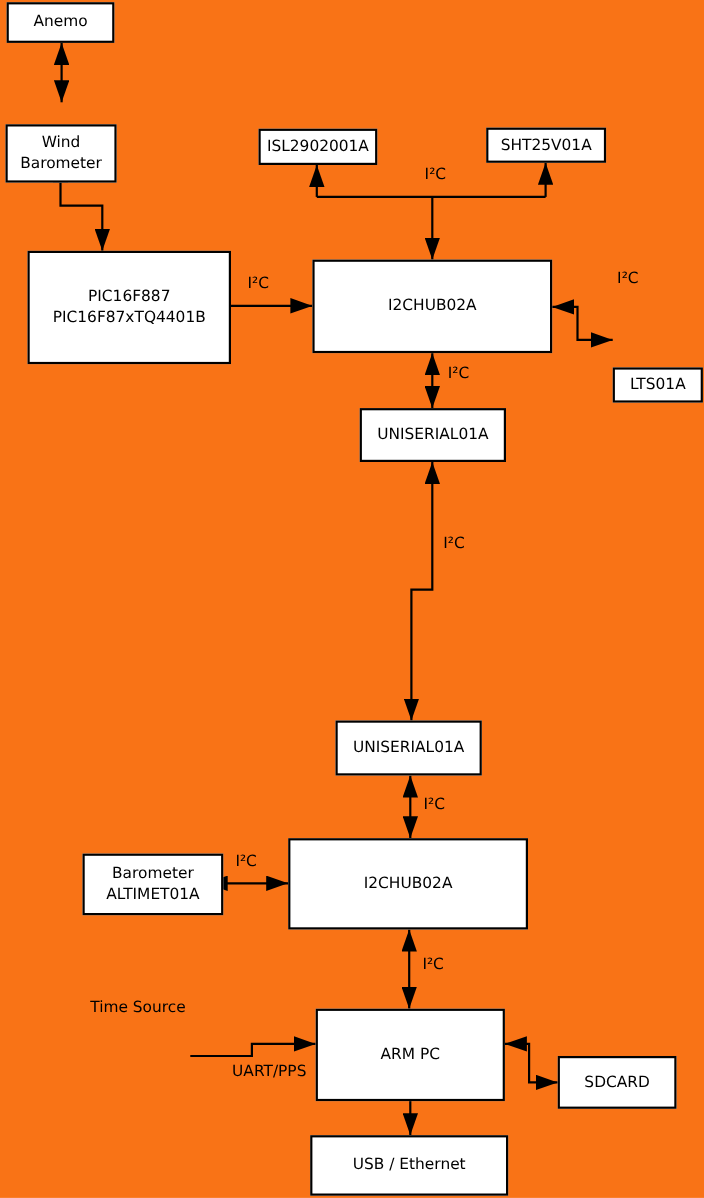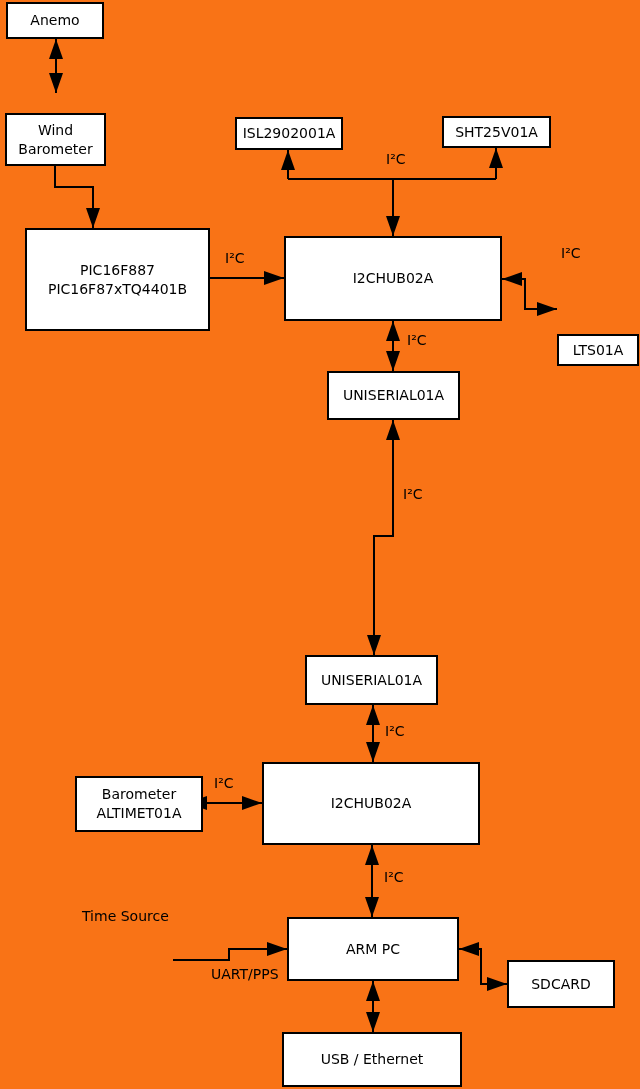--- a/index.html
+++ b/index.html
@@ -133,21 +133,21 @@
   <div class="box" style="left:75px; top:776px; width:128px; height:56px;">
     <span>Barometer</span>
     <span>ALTIMET01A</span>
   </div>
 
   <div class="box" style="left:262px; top:762px; width:218px; height:83px;">
     <span>I2CHUB02A</span>
   </div>
 
 
-  <div class="box" style="left:287px; top:917px; width:172px; height:64px;">
+  <div class="box" style="left:287px; top:917px; width:172px; height:84px;">
     <span>ARM PC</span>
   </div>
 
   <div class="box" style="left:507px; top:960px; width:108px; height:48px;">
     <span>SDCARD</span>
   </div>
 
   <div class="box" style="left:282px; top:1032px; width:180px; height:55px;">
     <span>USB / Ethernet</span>
   </div>

